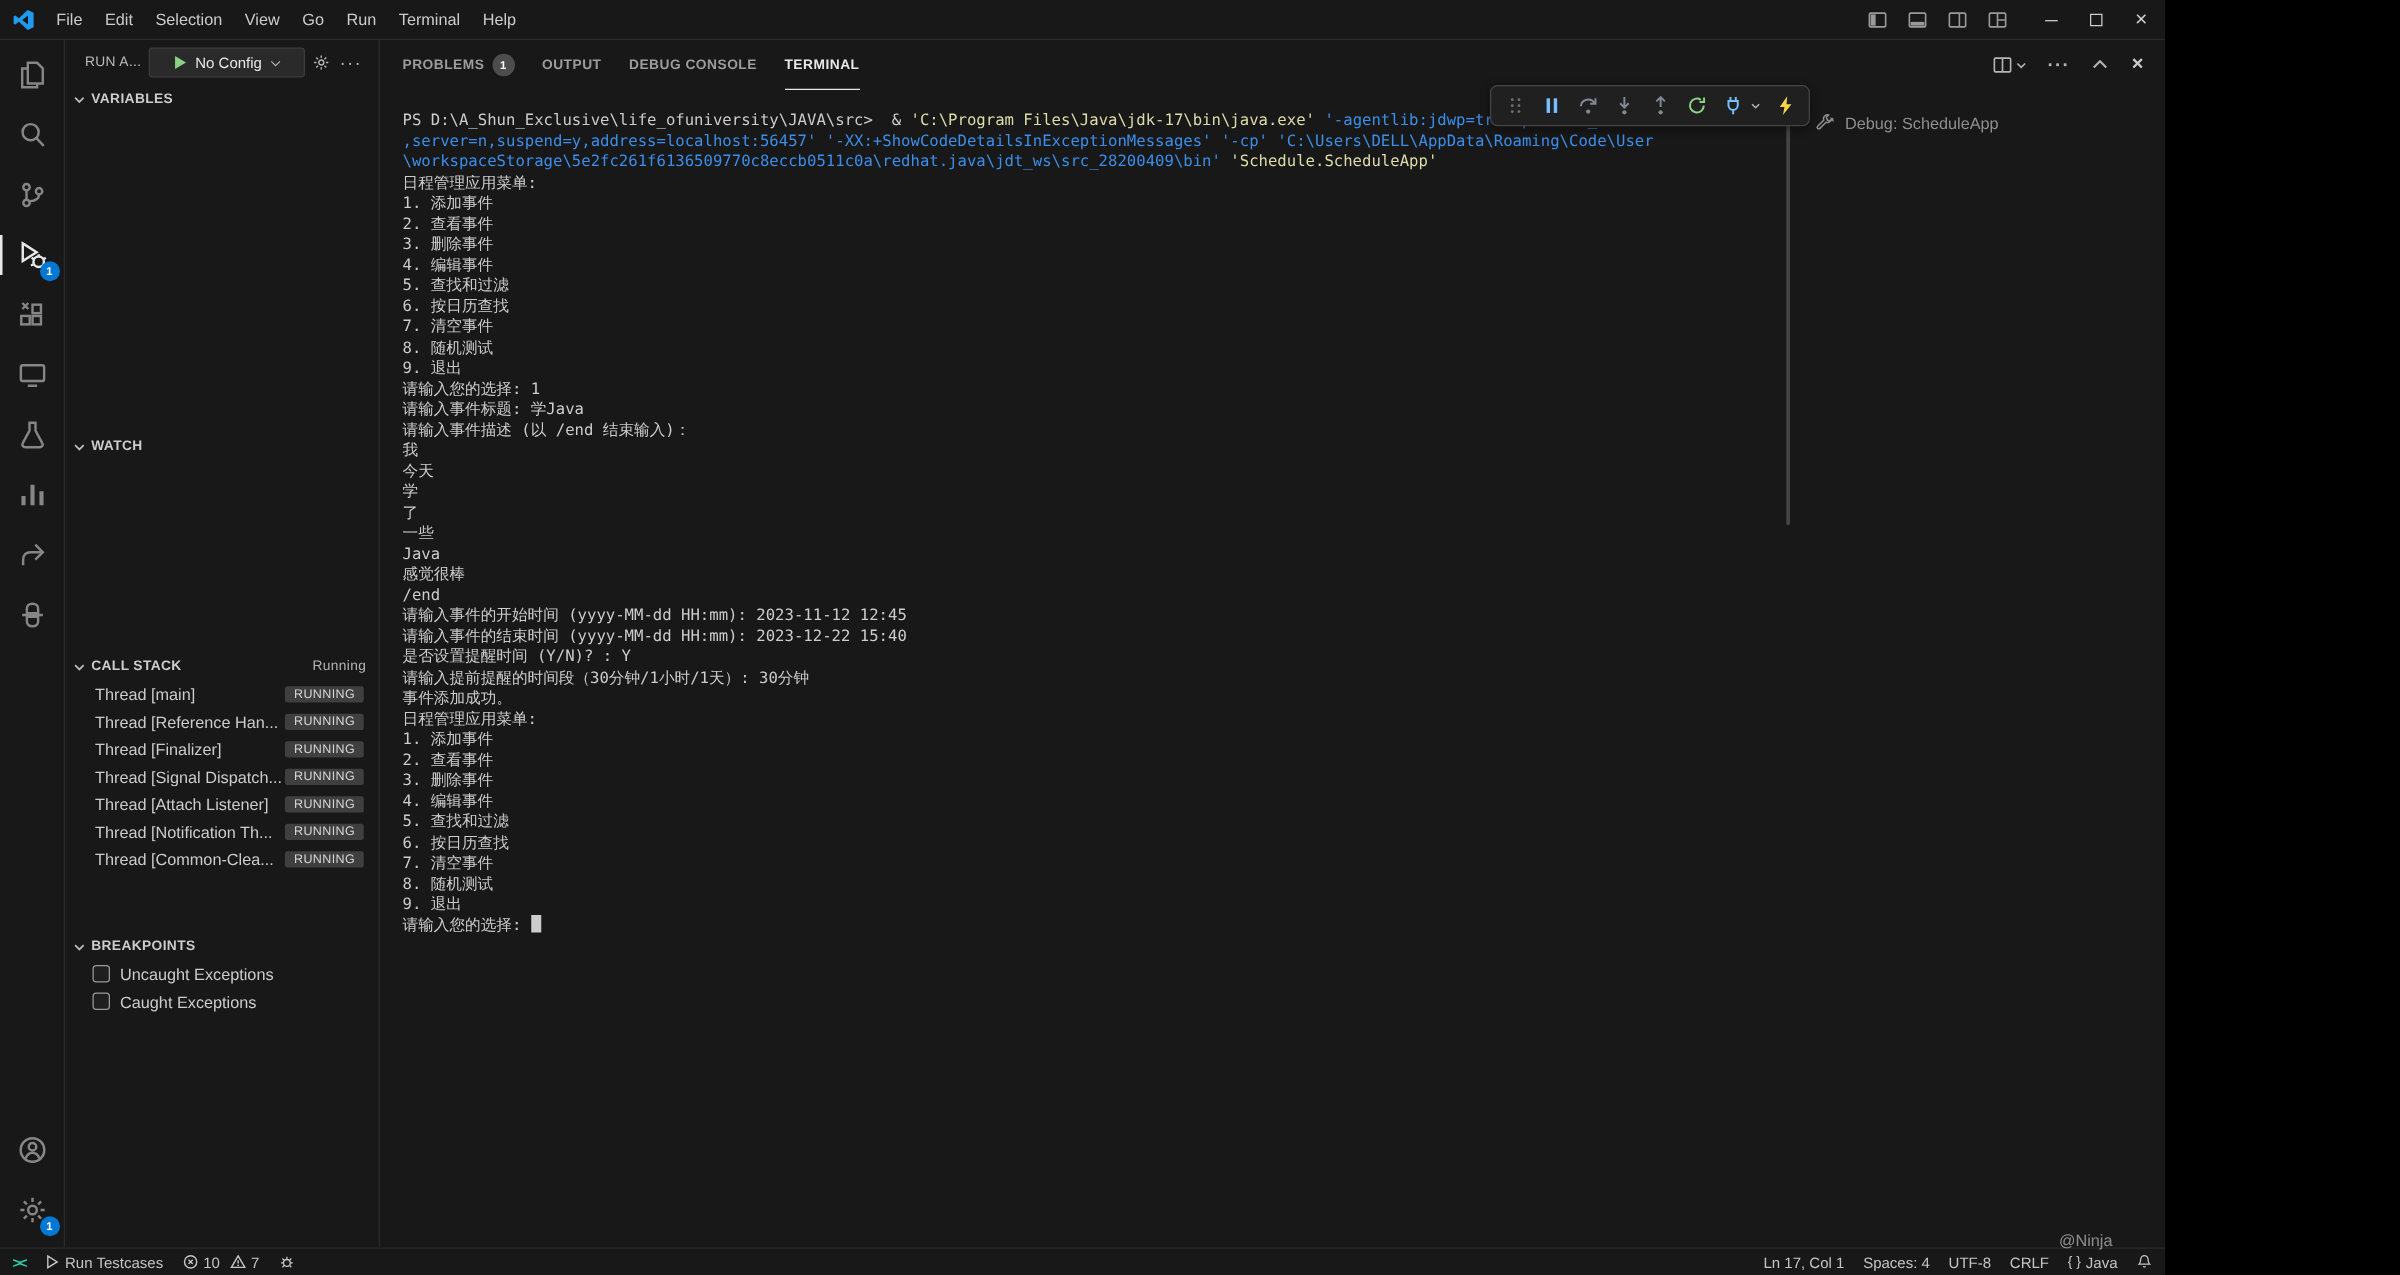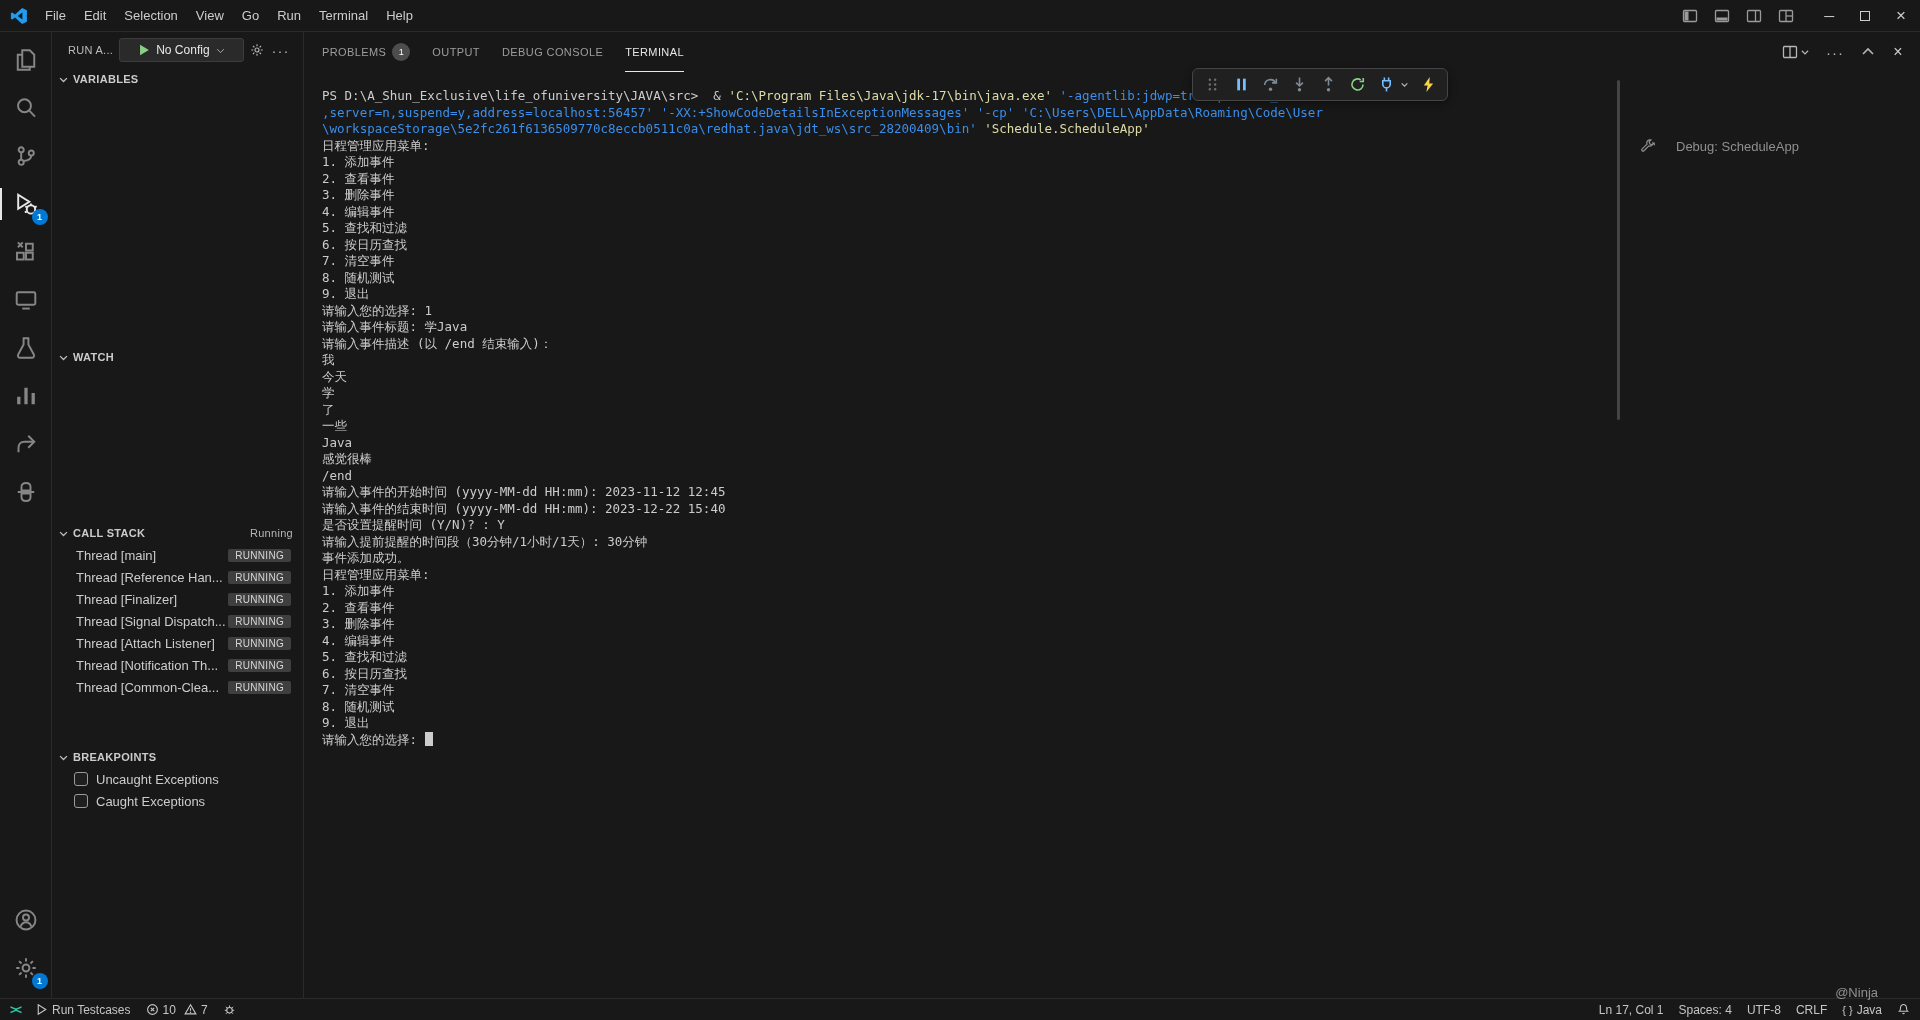--- a/index.html
+++ b/index.html
@@ -1,18 +1,18 @@
 <!DOCTYPE html>
 <html><head>
 <meta charset="utf-8">
 <style>
   * { margin:0; padding:0; box-sizing:border-box; }
   html,body { width:1920px; height:1020px; overflow:hidden; background:#000; }
   body { font-family:"Liberation Sans", sans-serif; color:#cccccc; }
-  .window { position:relative; width:1920px; height:1020px; background:#181818; display:flex; flex-direction:column; }
+  .window { position:relative; width:1732px; height:1020px; background:#181818; display:flex; flex-direction:column; }
 
   
   .titlebar { height:32px; background:#181818; border-bottom:1px solid #2b2b2b; display:flex; align-items:center; position:relative; flex:0 0 32px; }
   .logo { width:18px; height:18px; margin:0 8px 0 10px; display:flex; }
   .menubar { display:flex; }
   .menu-item { padding:0 9px; font-size:13px; color:#cccccc; line-height:32px; cursor:default; }
   .win-title { position:absolute; left:480px; width:620px; text-align:center; font-size:13px; color:#bfbfbf; white-space:nowrap; }
   .tb-right { margin-left:auto; display:flex; align-items:center; gap:16px; padding-right:14px; }
   .tb-icon { width:16px; height:16px; color:#9a9a9a; display:flex; }
   .winctl { display:flex; align-items:center; gap:26px; margin-left:14px; }
@@ -46,37 +46,37 @@
   .sec-body-watch { height:154px; }
   .thread-row { height:22px; display:flex; align-items:center; padding:0 12px 0 24px; }
   .thread-name { flex:1; color:#cccccc; font-size:13px; white-space:nowrap; overflow:hidden; }
   .thread-state { font-size:10px; color:#d6d6d6; background:#3f3f3f; padding:1px 7px; border-radius:2px; letter-spacing:.3px; }
   .gap-48 { height:48px; }
   .bp-row { height:22px; display:flex; align-items:center; gap:8px; padding-left:22px; color:#cccccc; font-size:13px; }
   .bp-box { width:14px; height:14px; border:1px solid #9a9a9a; border-radius:3px; background:#1f1f1f; flex:0 0 14px; }
 
   
   .panel { flex:1; position:relative; display:flex; flex-direction:column; background:#181818; min-width:0; }
-  .panel-header { height:40px; flex:0 0 40px; display:flex; align-items:center; justify-content:space-between; padding:0 14px 0 18px; }
+  .panel-header { height:40px; flex:0 0 40px; display:flex; align-items:center; justify-content:space-between; padding:0 14px 0 18px;font-weight:bold; }
   .tabs { display:flex; align-items:center; height:100%; }
   .tab { display:flex; align-items:center; gap:6px; height:100%; margin-right:22px; font-size:11px; letter-spacing:.4px; color:#9d9d9d; border-bottom:1px solid transparent; }
   .tab.active { color:#e7e7e7; border-bottom-color:#e7e7e7; }
   .tab-badge { background:#4d4d4d; color:#fff; font-size:9px; min-width:18px; height:18px; border-radius:9px; display:inline-flex; align-items:center; justify-content:center; padding:0 4px; letter-spacing:0; }
   .tab-badge:empty { display:none; }
   .panel-actions { display:flex; align-items:center; gap:14px; color:#b5b5b5; }
   .pa-icon { width:16px; height:16px; display:flex; color:#b5b5b5; }
   .pa-group { display:flex; align-items:center; gap:2px; }
 
   .panel-body { flex:1; display:flex; position:relative; min-height:0; }
   .terminal { flex:1; padding:16px 0 0 18px; font-family:"DejaVu Sans Mono", monospace; font-size:12.5px; line-height:16.5px; color:#cccccc; white-space:pre; overflow:hidden; }
   .c-fg { color:#cccccc; } .c-yellow { color:#dcdcaa; } .c-blue { color:#3b8eea; }
   .cursor { display:inline-block; width:8px; height:14px; background:#cccccc; vertical-align:-2px; }
   .scroll-thumb { position:absolute; right:300px; top:8px; width:3px; height:340px; background:rgba(121,121,121,.45); border-radius:2px; }
   .terminal-list { width:296px; flex:0 0 296px; padding:16px 8px 0 10px; }
-  .term-item { display:flex; align-items:center; gap:21px; padding:3px 6px; color:#8f8f8f; font-size:13px; white-space:nowrap; overflow:hidden;margin-top:48px; }
+  .term-item { display:flex; align-items:center; gap:9px; padding:3px 6px; color:#8f8f8f; font-size:13px; white-space:nowrap; overflow:hidden; }
   .term-item svg { width:15px; height:15px; flex:0 0 15px; }
 
   
   .dbg-toolbar { position:absolute; left:888px; top:36px; height:33px; display:flex; align-items:center; gap:9px; padding:0 9px; background:#202020; border:1px solid #454545; border-radius:6px; box-shadow:0 2px 8px rgba(0,0,0,.45); z-index:5; }
   .dbg-btn { width:20px; height:20px; display:flex; align-items:center; justify-content:center; }
   .dbg-btn svg { width:17px; height:17px; }
   .dbg-grip { color:#6f6f6f; } .dbg-blue { color:#75beff; } .dbg-dim { color:#7e8a96; }
   .dbg-green { color:#89d185; } .dbg-yellow { color:#f5d547; }
   .dbg-chev { width:9px; height:9px; color:#b5b5b5; display:flex; margin-left:-5px; }
 

